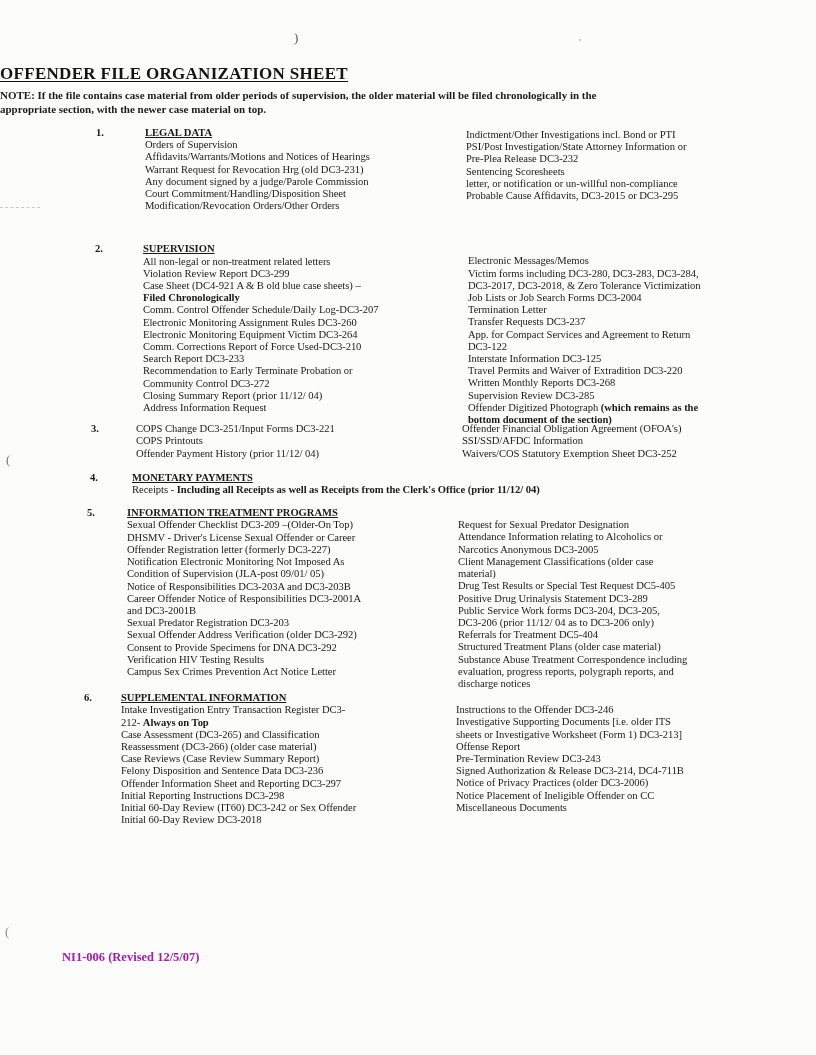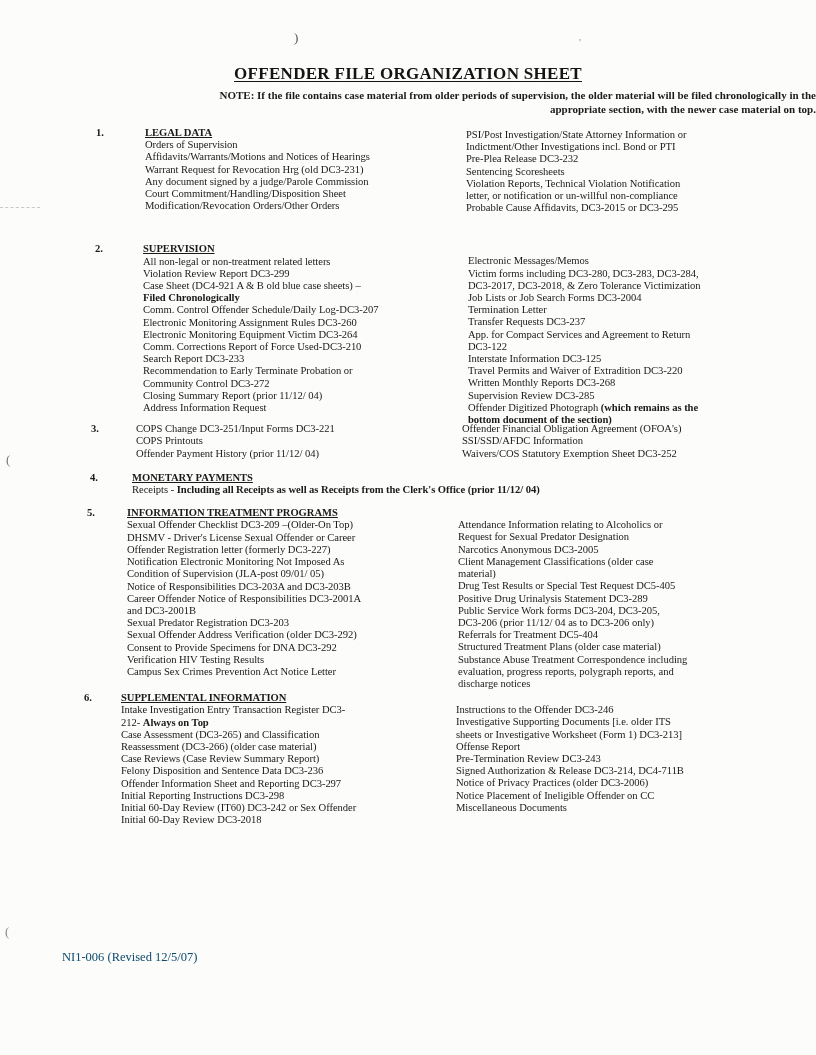--- a/index.html
+++ b/index.html
@@ -6,40 +6,40 @@
   body{
     width:816px;height:1055px;overflow:hidden;position:relative;
     background-color:#fcfcfa;
     background-image:radial-gradient(rgba(0,0,0,0.035) 0.5px, transparent 0.6px);
     background-size:11px 13px;
     font-family:"Liberation Serif","DejaVu Serif",serif;
     color:#1a1a1a;
   }
   .page{position:relative;width:816px;height:1055px;padding-top:64px;box-sizing:border-box;}
   .title{
-    margin:0;text-align:center;font-size:17px;line-height:20px;font-weight:bold;
+    margin:0;font-size:17px;line-height:20px;font-weight:bold;
     text-decoration:underline;text-underline-offset:2px;letter-spacing:.3px;color:#141414;
   }
-  .note{margin-top:4px;text-align:right;font-weight:bold;font-size:11px;line-height:14px;color:#1c1c1c;}
+  .note{margin-top:4px;text-align:left;font-weight:bold;font-size:11px;line-height:14px;color:#1c1c1c;}
   #sections{margin-top:11px;font-size:10.6px;line-height:12.2px;letter-spacing:-0.05px;}
   .section{position:relative;}
   .s1{--nx:96px;--cx:145px;--rx:466px;--rt:2px;}
   .s2{--nx:95px;--cx:143px;--rx:468px;--rt:12px;margin-top:31px;}
   .s3{--nx:91px;--cx:136px;--rx:462px;--rt:0px;margin-top:9px;}
   .s4{--nx:90px;--cx:132px;--rx:462px;--rt:0px;margin-top:12px;}
   .s5{--nx:87px;--cx:127px;--rx:458px;--rt:12px;margin-top:11px;}
   .s6{--nx:84px;--cx:121px;--rx:456px;--rt:12px;margin-top:14px;}
   .num{position:absolute;left:var(--nx);top:0;font-weight:bold;}
   .col-left{margin-left:var(--cx);width:318px;}
   .col-left.full{width:560px;}
   .col-right{position:absolute;left:var(--rx);top:var(--rt);width:320px;}
   .heading{font-weight:bold;text-decoration:underline;text-underline-offset:1px;white-space:nowrap;}
   .line{white-space:nowrap;}
   .line .b{font-weight:bold;}
-  .footer{position:absolute;left:62px;top:950px;font-size:12.5px;color:#0c4a6e;}
+  .footer{position:absolute;left:62px;top:950px;font-size:12.5px;color:#a21caf;font-weight:bold;}
   .artifact{position:absolute;color:#555;font-size:13px;}
   .a1{left:294px;top:30px;}
   .a2{left:579px;top:36px;color:#8a8a8a;font-size:11px;}
   .a3{left:6px;top:452px;color:#777;}
   .a4{left:5px;top:924px;color:#888;}
   .scan-dash{position:absolute;left:0;top:207px;width:40px;border-top:1px dashed #c7c7c4;}
 </style>
 </head>
 <body>
 
@@ -56,25 +56,24 @@
         <div class="col-left">
           <div class="heading">LEGAL DATA</div>
           <div class="line"><span class="t">Orders of Supervision</span></div>
           <div class="line"><span class="t">Affidavits/Warrants/Motions and Notices of Hearings</span></div>
           <div class="line"><span class="t">Warrant Request for Revocation Hrg (old DC3-231)</span></div>
           <div class="line"><span class="t">Any document signed by a judge/Parole Commission</span></div>
           <div class="line"><span class="t">Court Commitment/Handling/Disposition Sheet</span></div>
           <div class="line"><span class="t">Modification/Revocation Orders/Other Orders</span></div>
         </div>
         <div class="col-right">
+          <div class="line"><span class="t">Indictment/Other Investigations incl. Bond or PTI</span></div>
           <div class="line"><span class="t">PSI/Post Investigation/State Attorney Information or</span></div>
-          <div class="line"><span class="t">Indictment/Other Investigations incl. Bond or PTI</span></div>
           <div class="line"><span class="t">Pre-Plea Release DC3-232</span></div>
           <div class="line"><span class="t">Sentencing Scoresheets</span></div>
-          <div class="line"><span class="t">Violation Reports, Technical Violation Notification</span></div>
           <div class="line"><span class="t">letter, or notification or un-willful non-compliance</span></div>
           <div class="line"><span class="t">Probable Cause Affidavits, DC3-2015 or DC3-295</span></div>
         </div>
       </div>
       <div class="section s2">
         <div class="num">2.</div>
         <div class="col-left">
           <div class="heading">SUPERVISION</div>
           <div class="line"><span class="t">All non-legal or non-treatment related letters</span></div>
           <div class="line"><span class="t">Violation Review Report DC3-299</span></div>
@@ -139,22 +138,22 @@
           <div class="line"><span class="t">Notice of Responsibilities DC3-203A and DC3-203B</span></div>
           <div class="line"><span class="t">Career Offender Notice of Responsibilities DC3-2001A</span></div>
           <div class="line"><span class="t">and DC3-2001B</span></div>
           <div class="line"><span class="t">Sexual Predator Registration DC3-203</span></div>
           <div class="line"><span class="t">Sexual Offender Address Verification (older DC3-292)</span></div>
           <div class="line"><span class="t">Consent to Provide Specimens for DNA DC3-292</span></div>
           <div class="line"><span class="t">Verification HIV Testing Results</span></div>
           <div class="line"><span class="t">Campus Sex Crimes Prevention Act Notice Letter</span></div>
         </div>
         <div class="col-right">
+          <div class="line"><span class="t">Request for Sexual Predator Designation</span></div>
           <div class="line"><span class="t">Attendance Information relating to Alcoholics or</span></div>
-          <div class="line"><span class="t">Request for Sexual Predator Designation</span></div>
           <div class="line"><span class="t">Narcotics Anonymous DC3-2005</span></div>
           <div class="line"><span class="t">Client Management Classifications (older case</span></div>
           <div class="line"><span class="t">material)</span></div>
           <div class="line"><span class="t">Drug Test Results or Special Test Request DC5-405</span></div>
           <div class="line"><span class="t">Positive Drug Urinalysis Statement DC3-289</span></div>
           <div class="line"><span class="t">Public Service Work forms DC3-204, DC3-205,</span></div>
           <div class="line"><span class="t">DC3-206 (prior 11/12/ 04 as to DC3-206 only)</span></div>
           <div class="line"><span class="t">Referrals for Treatment DC5-404</span></div>
           <div class="line"><span class="t">Structured Treatment Plans (older case material)</span></div>
           <div class="line"><span class="t">Substance Abuse Treatment Correspondence including</span></div>

